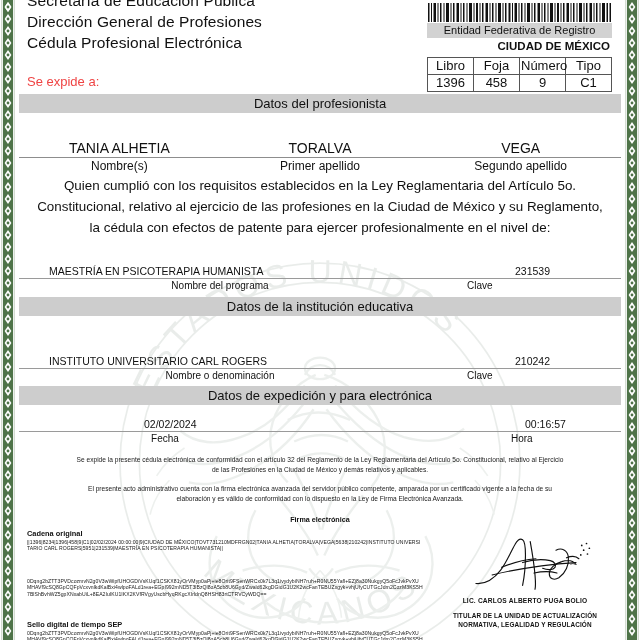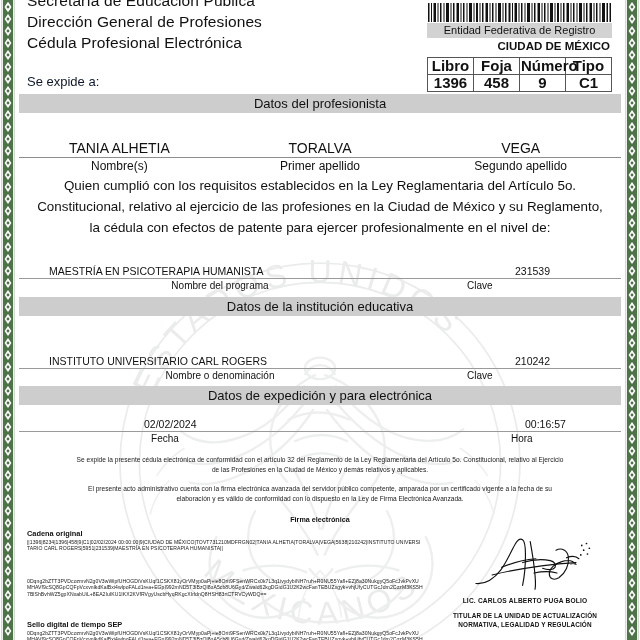--- a/index.html
+++ b/index.html
@@ -65,21 +65,21 @@
     color: #111;
     white-space: nowrap;
   }
   .hdr-titles div { letter-spacing: 0.1px; }
 
   .se-expide {
     position: absolute;
     left: 27px;
     top: 74px;
     font-size: 13px;
-    color: #0f172a;
+    color: #ef4444;
     text-align: center;
   }
 
   
   #barcode-block {
     position: absolute;
     right: 28px;
     top: 3px;
     width: 185px;
     text-align: center;
@@ -108,22 +108,22 @@
 
   
   table.reg {
     border-collapse: collapse;
     margin-top: 2px;
     width: 185px;
     table-layout: fixed;
   }
   table.reg td, table.reg th {
     border: 1px solid #555;
-    font-size: 15px;
-    font-weight: bold;
+    font-size: 13px;
+    font-weight: normal;
     height: 14px;
     line-height: 14px;
     color: #111;
     background: transparent;
   }
 
   
   .band {
     position: absolute;
     left: 19px;

